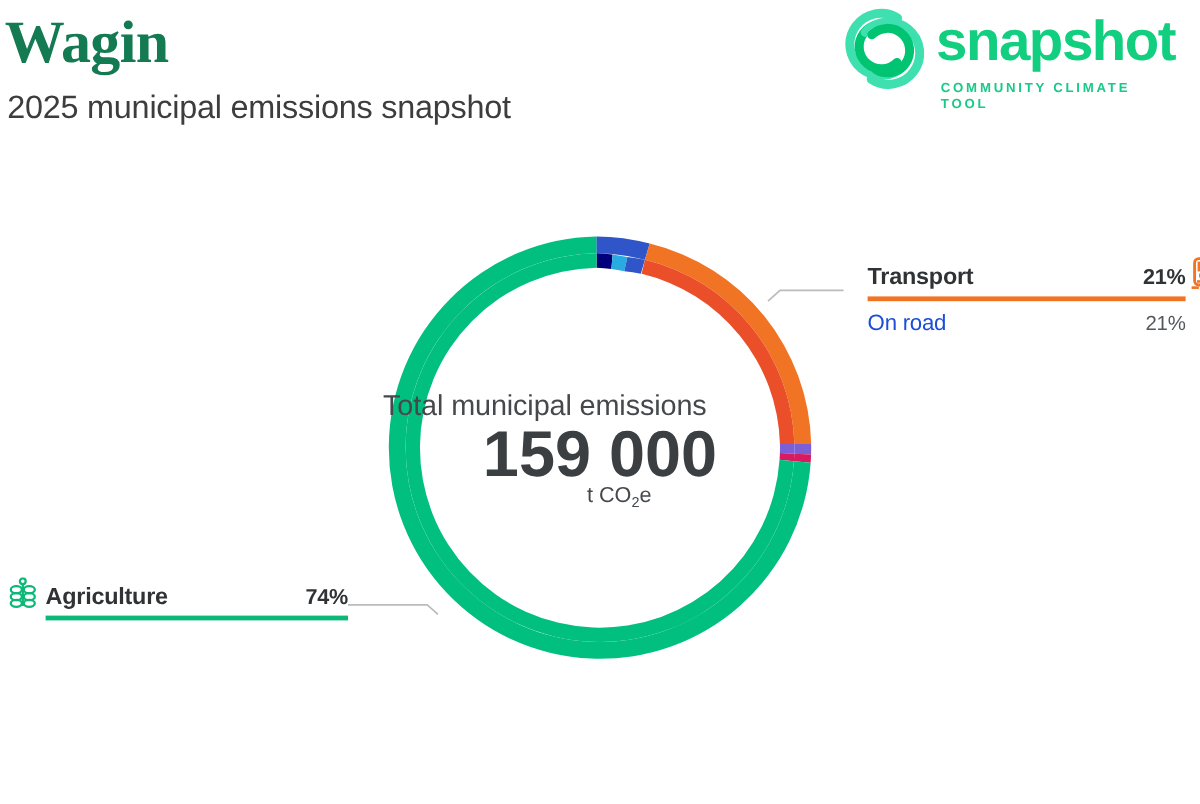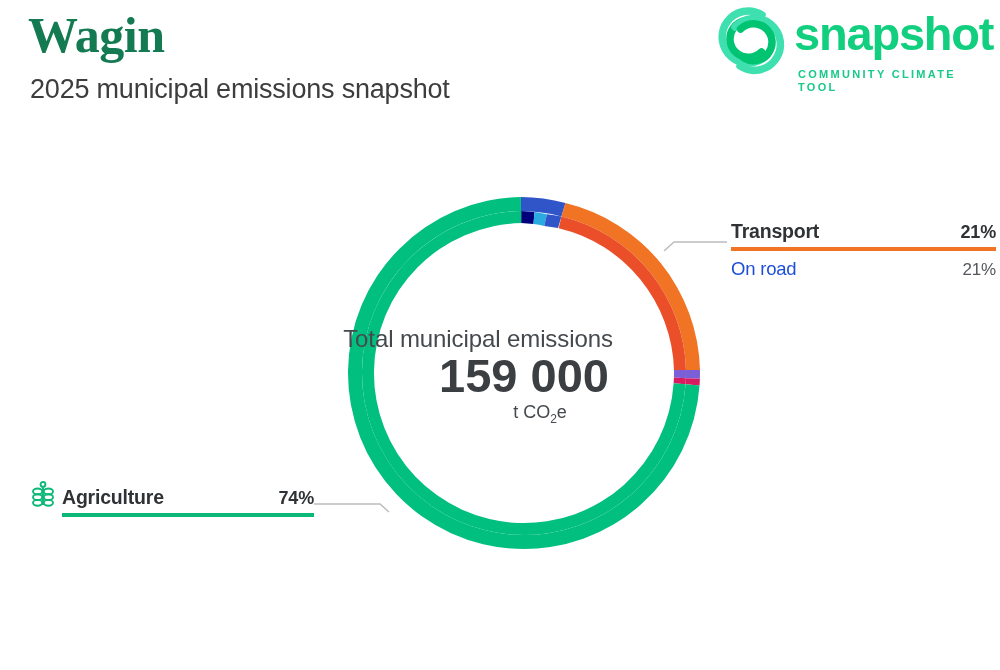--- a/index.html
+++ b/index.html
@@ -1,58 +1,58 @@
 <!DOCTYPE html>
 <html><head>
 <meta charset="utf-8">
 <style>
   html,body{margin:0;padding:0;}
   body{
     width:1000px;height:670px;background:#ffffff;
     font-family:"Liberation Sans",sans-serif;
     overflow:hidden;position:relative;
   }
-  .root{position:absolute;inset:0;margin-left:24px;}
+  .root{position:absolute;inset:0;}
 
   
   .title{
     position:absolute;left:4px;top:6px;
     font-family:"Liberation Serif",serif;
     font-weight:700;font-size:50px;line-height:58px;
     color:#137a52;letter-spacing:-0.5px;
   }
   .subtitle{
     position:absolute;left:6px;top:72px;
     font-size:27px;line-height:34px;font-weight:500;
     color:#3d3d3d;letter-spacing:-0.2px;
   }
 
   
-  .logo{position:absolute;right:0px;top:2px;width:290px;height:84px;}
+  .logo{position:absolute;right:14px;top:2px;width:290px;height:84px;}
   .logo-mark{position:absolute;left:8px;top:4px;width:66px;height:70px;}
   .logo-word{
     position:absolute;left:84px;top:4px;
     font-size:47px;line-height:55px;font-weight:700;
     color:#12cf7f;letter-spacing:-1.2px;
   }
   .logo-tag{
     position:absolute;left:88px;top:66px;
     font-size:11px;line-height:13px;font-weight:700;
     color:#19c98a;letter-spacing:2.3px;
   }
 
   
   .donut-wrap{position:absolute;left:0;top:0;width:1000px;height:670px;}
   .center-label{
     position:absolute;left:0;top:325px;width:908px;text-align:center;
     font-size:24px;color:#45494d;font-weight:500;letter-spacing:-0.1px;
   }
   .center-value{
     position:absolute;left:0;top:348px;width:1000px;text-align:center;
-    font-size:47px;font-weight:700;color:#3b3f42;letter-spacing:0px;
+    font-size:54px;font-weight:700;color:#3b3f42;letter-spacing:0px;
   }
   .center-unit{
     position:absolute;left:0;top:402px;width:1000px;text-align:center;
     font-size:18px;color:#45494d;font-weight:500;padding-left:16px;
   }
   .center-unit sub{font-size:12px;}
 
   
   .legend{position:absolute;}
   .legend-row{
@@ -68,21 +68,21 @@
   .legend-sub-name{
     font-size:18.5px;font-weight:400;color:#1d4ed8;letter-spacing:-0.2px;
   }
   .legend-sub-val{
     font-size:17px;font-weight:400;color:#54585c;letter-spacing:-0.2px;
   }
   .legend-bar{height:4px;width:100%;}
   .legend-icon{position:absolute;width:26px;height:28px;}
 
   
-  #legend-transport{left:707px;top:220px;width:265px;text-align:center;}
+  #legend-transport{left:723px;top:220px;width:265px;text-align:center;}
   #legend-transport .legend-bar{background:#f07423;margin-top:4px;}
   #legend-transport .sub{margin-top:7px;}
   #legend-transport .legend-icon{left:268px;top:-6px;}
 
   
   #legend-agriculture{left:38px;top:486px;width:252px;}
   #legend-agriculture .legend-bar{background:#0cb878;margin-top:4px;}
   #legend-agriculture .legend-icon{left:-32px;top:-5px;}
 </style>
 </head>

